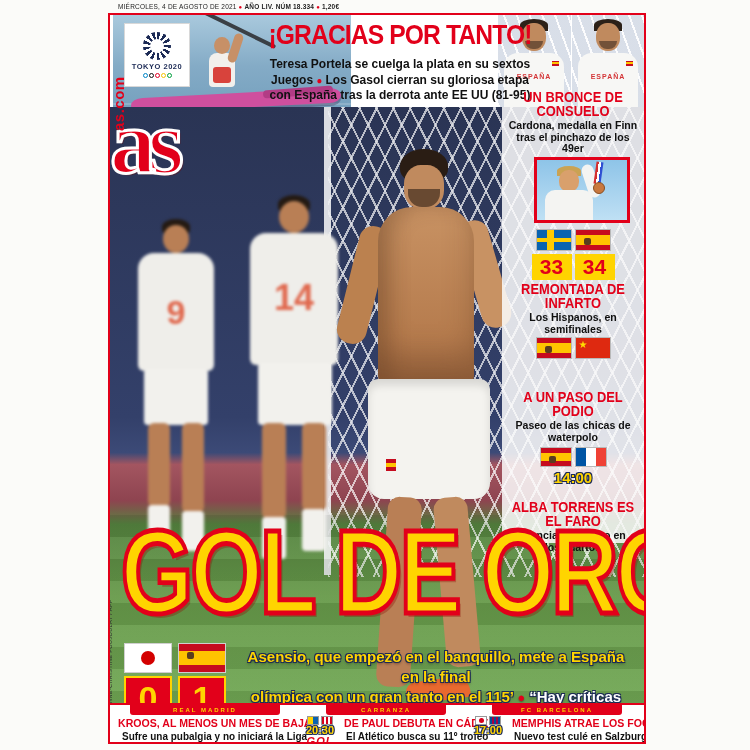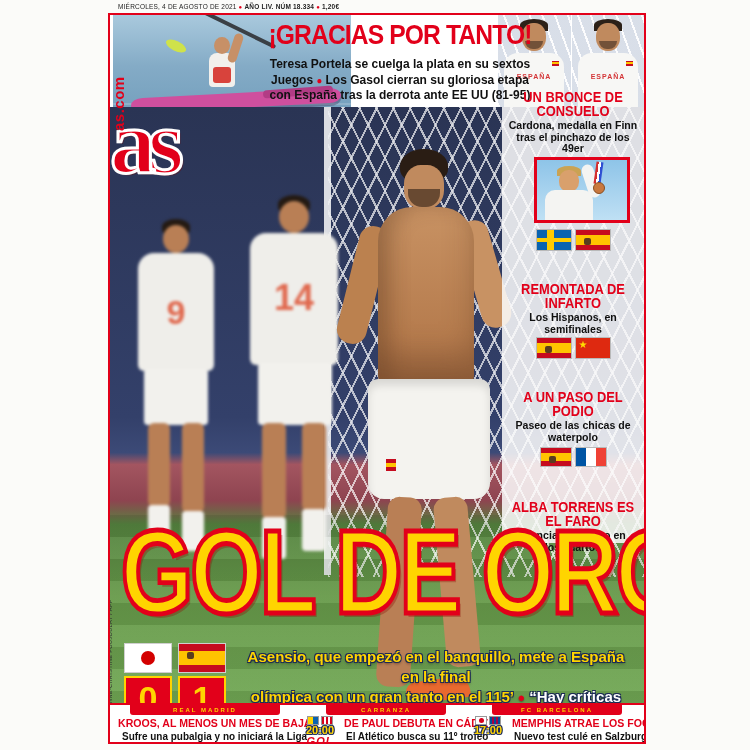--- a/index.html
+++ b/index.html
@@ -194,20 +194,31 @@
         <div class="ripple" style="top:88px;opacity:.5"></div>
       <div class="paddle"></div>
       <div class="blade"></div>
       <div class="hull"></div>
       <div class="hull2"></div>
       <div class="torso"></div>
       <div class="bib"></div>
       <div class="head"></div>
       <div class="arm"></div>
     </div>
+    <div class="abs" id="tokyo">
+      <div class="emblem"></div>
+      <div class="t20">TOKYO 2020</div>
+      <div class="rings">
+        <span class="ring r1"></span>
+          <span class="ring r2"></span>
+          <span class="ring r3"></span>
+          <span class="ring r4"></span>
+          <span class="ring r5"></span>
+      </div>
+    </div>
 
     <div class="abs" id="gracias">¡GRACIAS POR TANTO!</div>
     <div class="abs" id="gracias-sub">
       <span>Teresa Portela se cuelga la plata en su sextos</span><br>
       <span>Juegos </span><span class="redbul">●</span><span> Los Gasol cierran su gloriosa etapa</span><br>
       <span>con España tras la derrota ante EE UU (81-95)</span>
     </div>
 
     <div class="abs gasol" style="left:388px;">
       <div class="hair"></div>
@@ -285,34 +296,39 @@
         <div class="body"></div>
       <div class="arm"></div>
         <div class="ribbon"></div>
       <div class="medal"></div>
     </div>
 
     <div class="abs side flagrow" style="top:214px;">
       <div class="flag f-sweden"></div>
       <div class="flag f-spain"></div>
     </div>
+    <div class="abs side scorerow" style="top:239px;">
+      <div class="score-y">33</div>
+      <div class="score-y">34</div>
+    </div>
     <div class="abs side side-title" style="top:268px;">REMONTADA DE INFARTO</div>
     <div class="abs side side-sub" style="top:297px;left:406px;width:114px;">Los Hispanos, en semifinales</div>
 
     <div class="abs side flagrow" style="top:322px;">
       <div class="flag f-spain"></div>
       <div class="flag f-china"></div>
     </div>
     <div class="abs side side-title" style="top:376px;">A UN PASO DEL PODIO</div>
     <div class="abs side side-sub" style="top:405px;left:402px;width:122px;">Paseo de las chicas de waterpolo</div>
 
     <div class="abs side flagrow" style="top:432px;">
       <div class="flag f-spain" style="width:32px;height:20px;"></div>
       <div class="flag f-france" style="width:32px;height:20px;"></div>
     </div>
+    <div class="abs side time-y" style="top:454px;">14:00</div>
     <div class="abs side side-title" style="top:486px;">ALBA TORRENS ES EL FARO</div>
     <div class="abs side side-sub" style="top:515px;left:404px;width:118px;">Francia, un hueso en los cuartos</div>
 
     <div class="abs" id="goldeoro">GOL DE ORO</div>
 
     <div class="abs" id="match">
       <div class="mcol">
         <div class="mflag flag f-japan"></div>
         <div class="score-r">0</div>
       </div>
@@ -335,21 +351,21 @@
       <div class="ftab" style="left:20px;width:150px;">REAL MADRID</div>
       <div class="fhead" style="left:8px;top:12px;">KROOS, AL MENOS UN MES DE BAJA</div>
       <div class="fsub" style="left:12px;top:25px;">Sufre una pubalgia y no iniciará la Liga</div>
 
       <div class="ftab" style="left:216px;width:120px;">CARRANZA</div>
       <div class="fmedia" style="left:190px;top:11px;">
         <div class="crests">
           <span class="crest c-cadiz"></span>
           <span class="crest c-atm"></span>
         </div>
-        <div class="ftime">20:00</div>
+        <div class="ftime">20:30</div>
         <div class="gol-logo">GOL</div>
       </div>
       <div class="fhead" style="left:234px;top:12px;">DE PAUL DEBUTA EN CÁDIZ</div>
       <div class="fsub" style="left:236px;top:25px;">El Atlético busca su 11º trofeo</div>
 
       <div class="ftab" style="left:382px;width:130px;">FC BARCELONA</div>
       <div class="fmedia" style="left:358px;top:11px;">
         <div class="crests">
           <span class="crest c-rbs"></span>
           <span class="crest c-fcb"></span>

